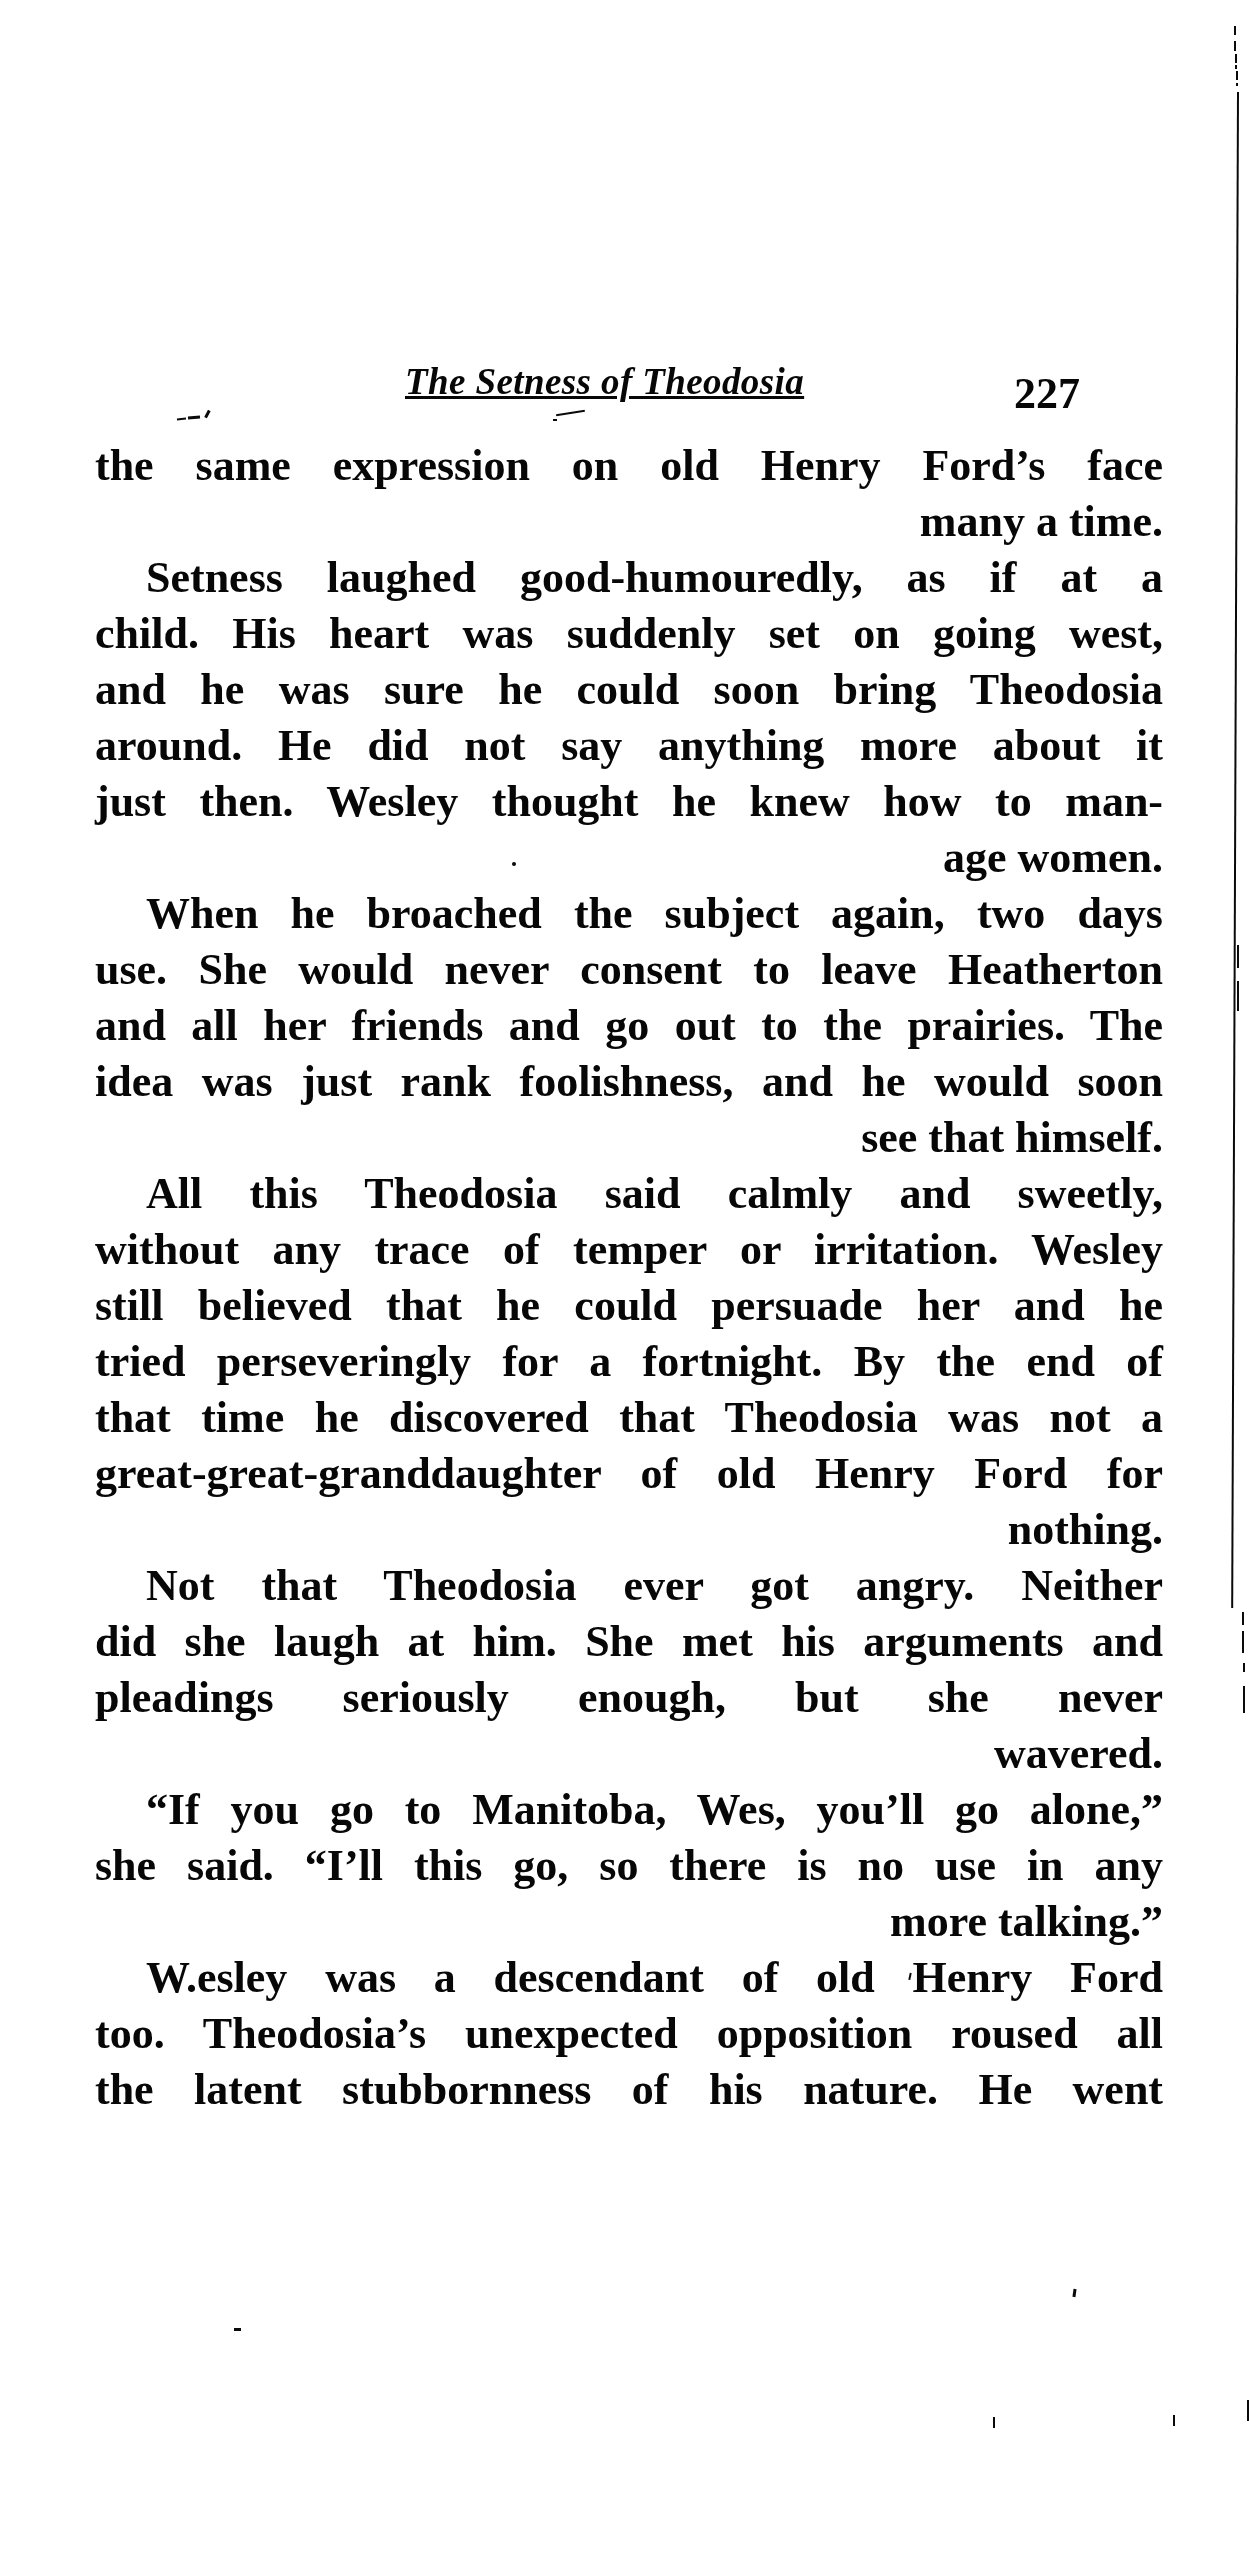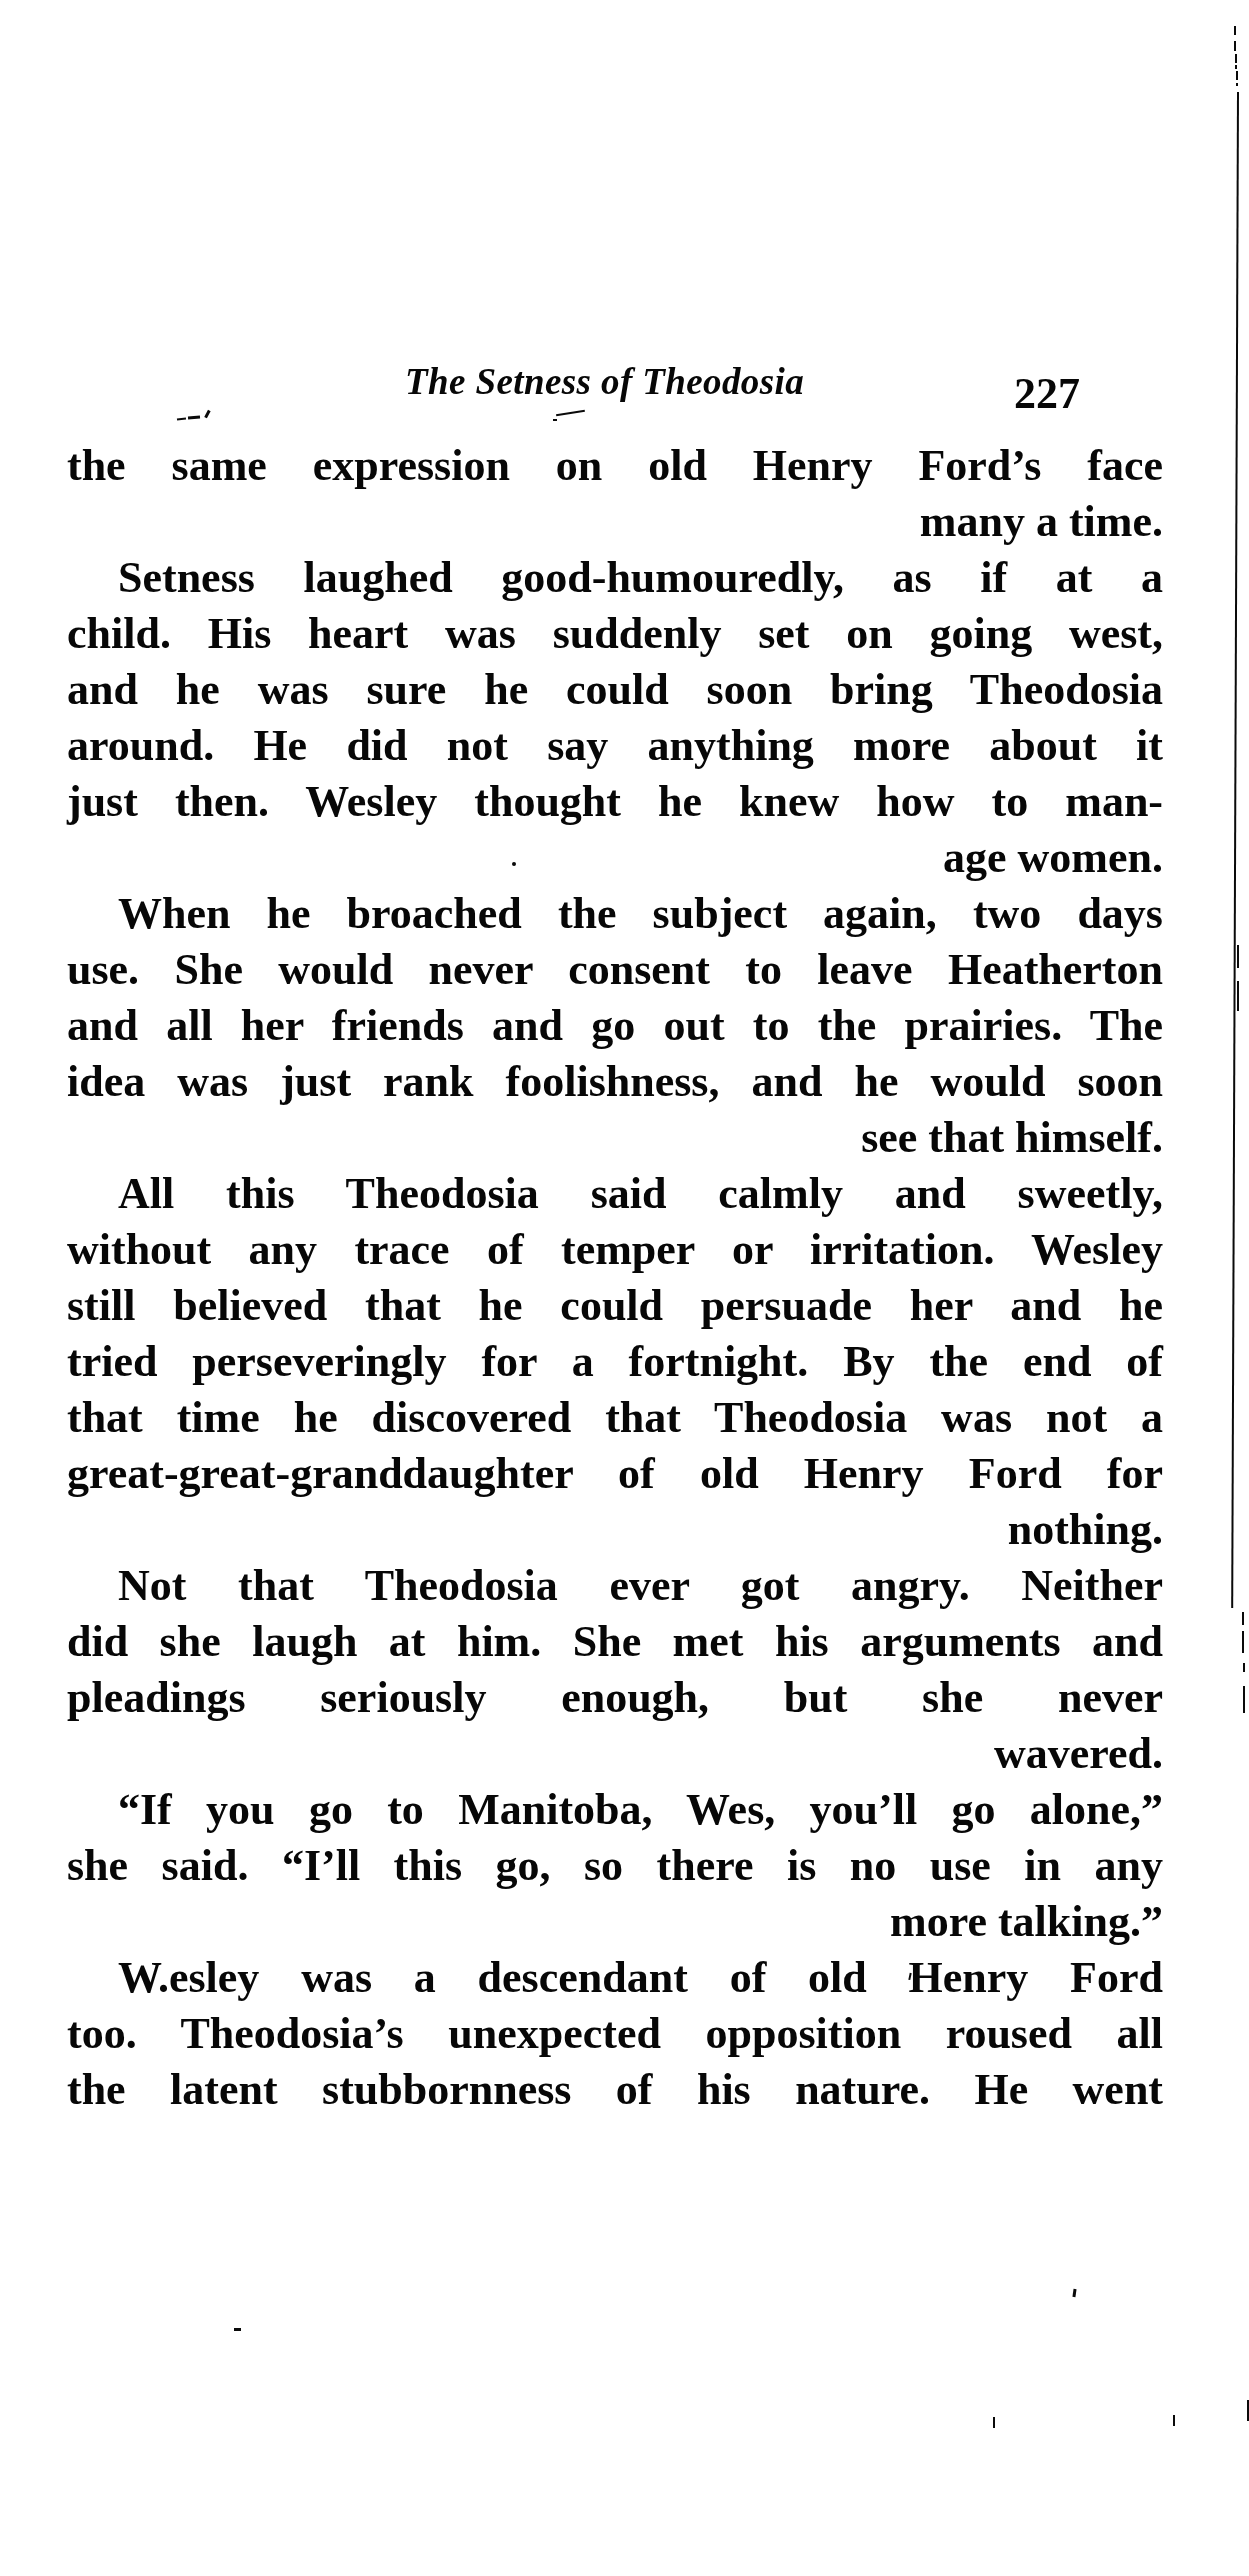--- a/index.html
+++ b/index.html
@@ -15,40 +15,41 @@
 
   
   .running-title {
     position: absolute;
     left: 405px; top: 363px;
     font-style: italic;
     font-weight: bold;
     font-size: 37px; line-height: 37px;
     white-space: nowrap;
     letter-spacing: 0.4px;
+    text-decoration: underline;
   }
   .page-number {
     position: absolute;
     left: 1014px; top: 372px; width: 156px;
     text-align: left;
     font-weight: bold;
     font-size: 44px; line-height: 44px;
   }
 
   
   .body-text {
     position: absolute;
     left: 67px; top: 438px; width: 1096px;
     font-size: 44px;
     line-height: 56px;
     font-weight: bold;
     letter-spacing: 0px;
   }
   .line { text-align: right; }
-  .line.j { text-align: justify; text-align-last: justify; }
+  .line.j { text-align: justify; text-align-last: justify; margin-left: 28px; }
   .line.ind { text-indent: 51px; }
 
   
   .mark { position: absolute; background: #0a0a0a; }
   .round { border-radius: 50%; }
 </style>
 </head>
 <body>
 
 <div class="page">

